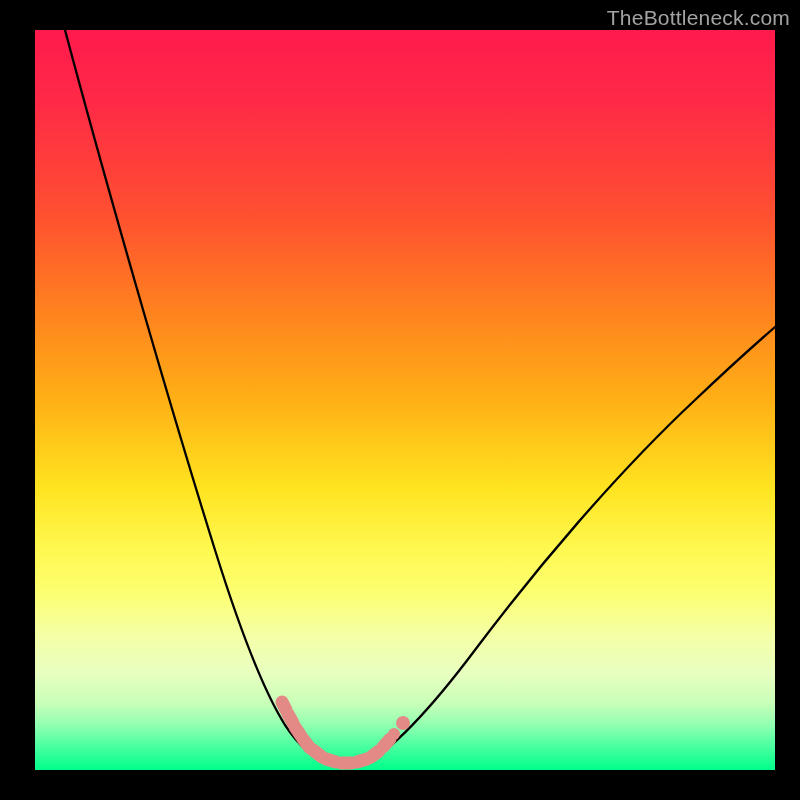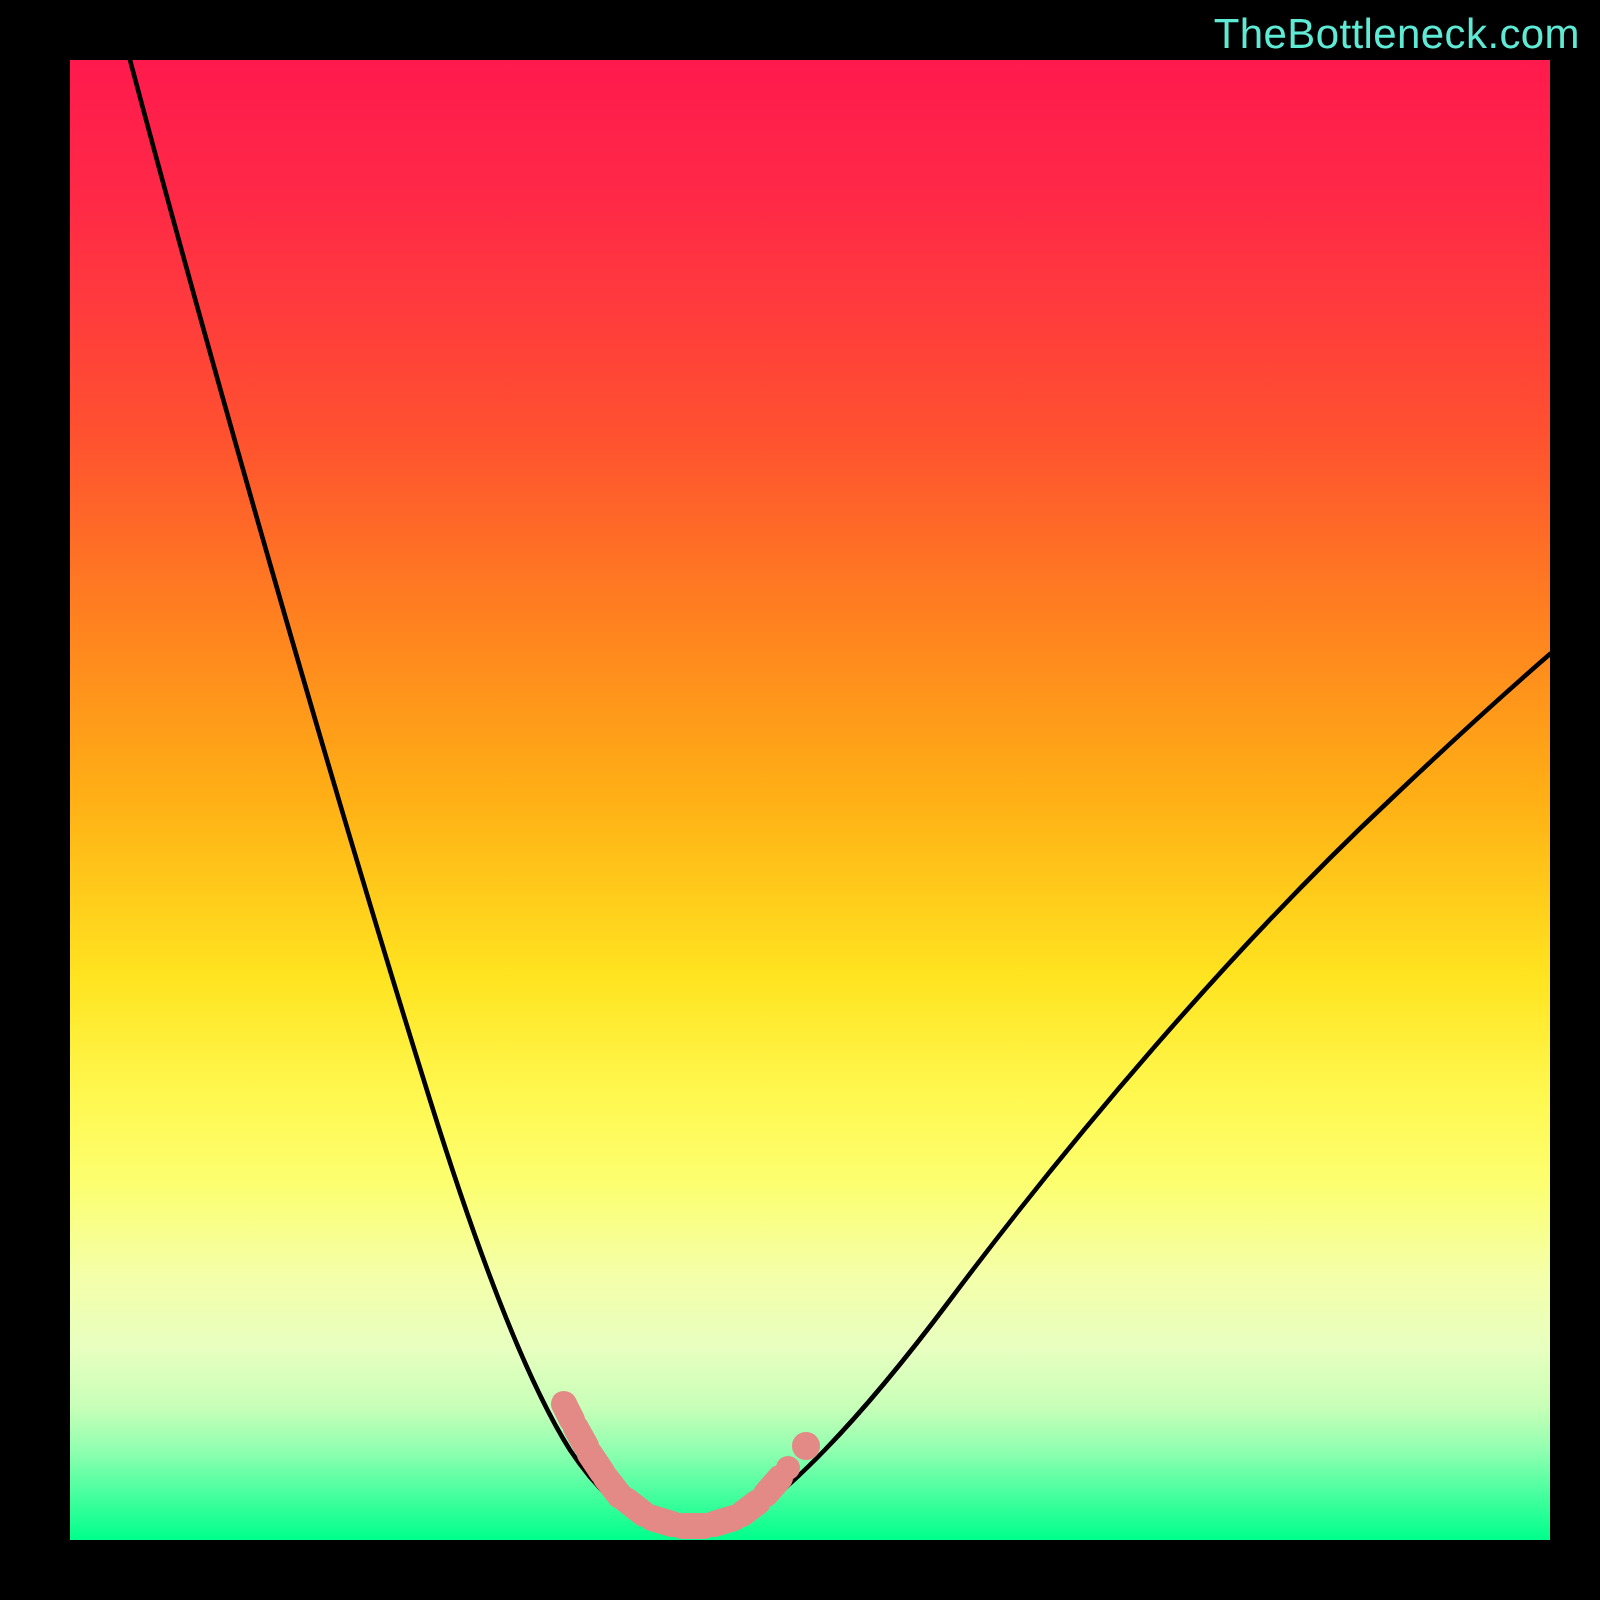--- a/index.html
+++ b/index.html
@@ -40,21 +40,21 @@
       #c8ffb8 91%,
       #8fffb0 94%,
       #45ff9e 97%,
       #00ff8c 100%
     );
   }
   .watermark {
     position: absolute;
     top: 6px;
     right: 10px;
-    color: #5eead4;
+    color: #a3a3a3;
     font-size: 21px;
     font-weight: 500;
     letter-spacing: 0.2px;
   }
   svg.curves {
     position: absolute;
     left: 0;
     top: 0;
     width: 740px;
     height: 740px;

